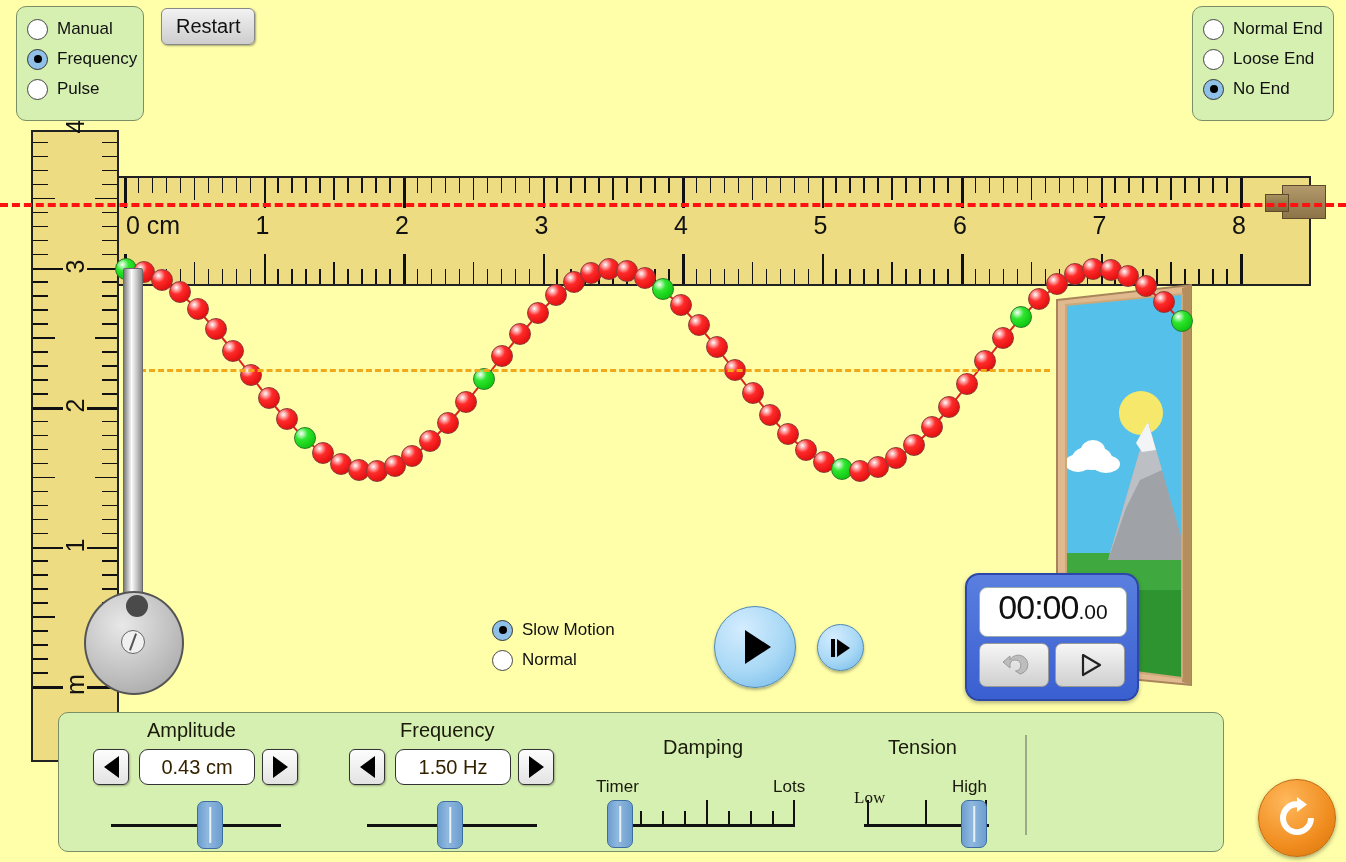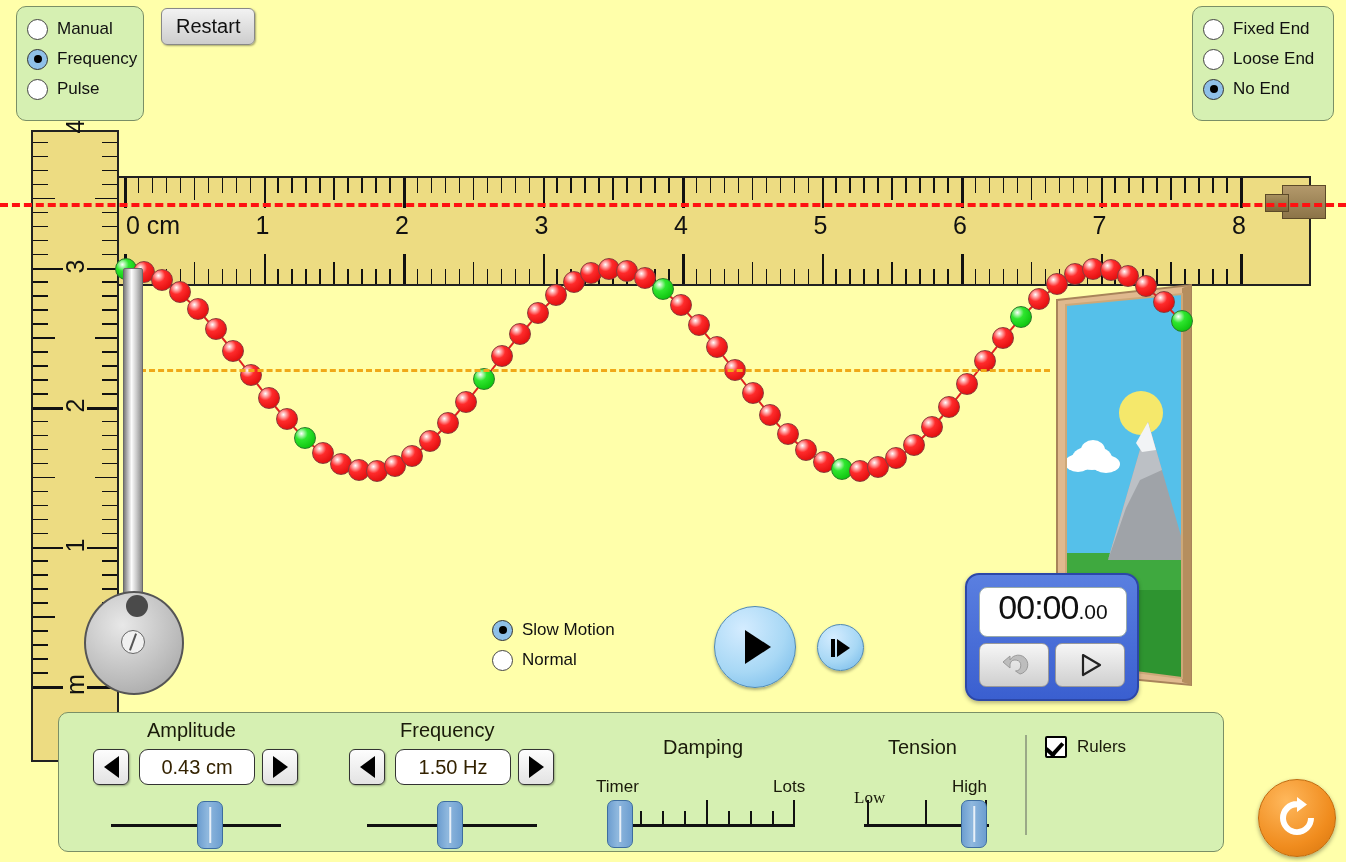--- a/index.html
+++ b/index.html
@@ -632,21 +632,21 @@
     <span class="radio"></span>
     <span class="radio-label">Pulse</span>
   </div>
 </div>
 
 <button class="btn-restart" style="left:161px;top:8px;">Restart</button>
 
 <div class="panel" style="left:1192px;top:6px;width:142px;height:115px;padding:6px 10px;">
   <div class="radio-row">
     <span class="radio"></span>
-    <span class="radio-label">Fixed End</span>
+    <span class="radio-label">Normal End</span>
   </div>
   <div class="radio-row">
     <span class="radio"></span>
     <span class="radio-label">Loose End</span>
   </div>
   <div class="radio-row">
     <span class="radio on"></span>
     <span class="radio-label">No End</span>
   </div>
 </div>
@@ -735,24 +735,20 @@
   <div class="s-cap" style="left:893px;top:64px;">High</div>
   <div class="strack" style="left:805px;top:111px;width:125px;"></div>
   <div class="s-end" style="left:808px;top:87px;height:24px;"></div>
   <div class="s-end" style="left:866px;top:87px;height:24px;"></div>
   <div class="s-end" style="left:926px;top:87px;height:24px;"></div>
   <div class="sthumb" style="left:902px;top:87px;"></div>
 
   <div class="divider" style="left:966px;top:22px;height:100px;"></div>
 
   <div class="abs" style="left:986px;top:18px;">
-    <div class="cb-row">
-      <span class="cbox on"></span>
-      <span class="cb-label">Rulers</span>
-    </div>
   </div>
 </div>
 
 <div class="reset-all" style="left:1258px;top:779px;width:76px;height:76px;">
   <svg width="46" height="46" viewBox="0 0 46 46">
     <path d="M23 7 L23 2 L33 9.5 L23 17 L23 12.2
              A11 11 0 1 0 34 23 L40 23 A17 17 0 1 1 23 6 Z" fill="#ffffff"></path>
   </svg>
 </div>
 

